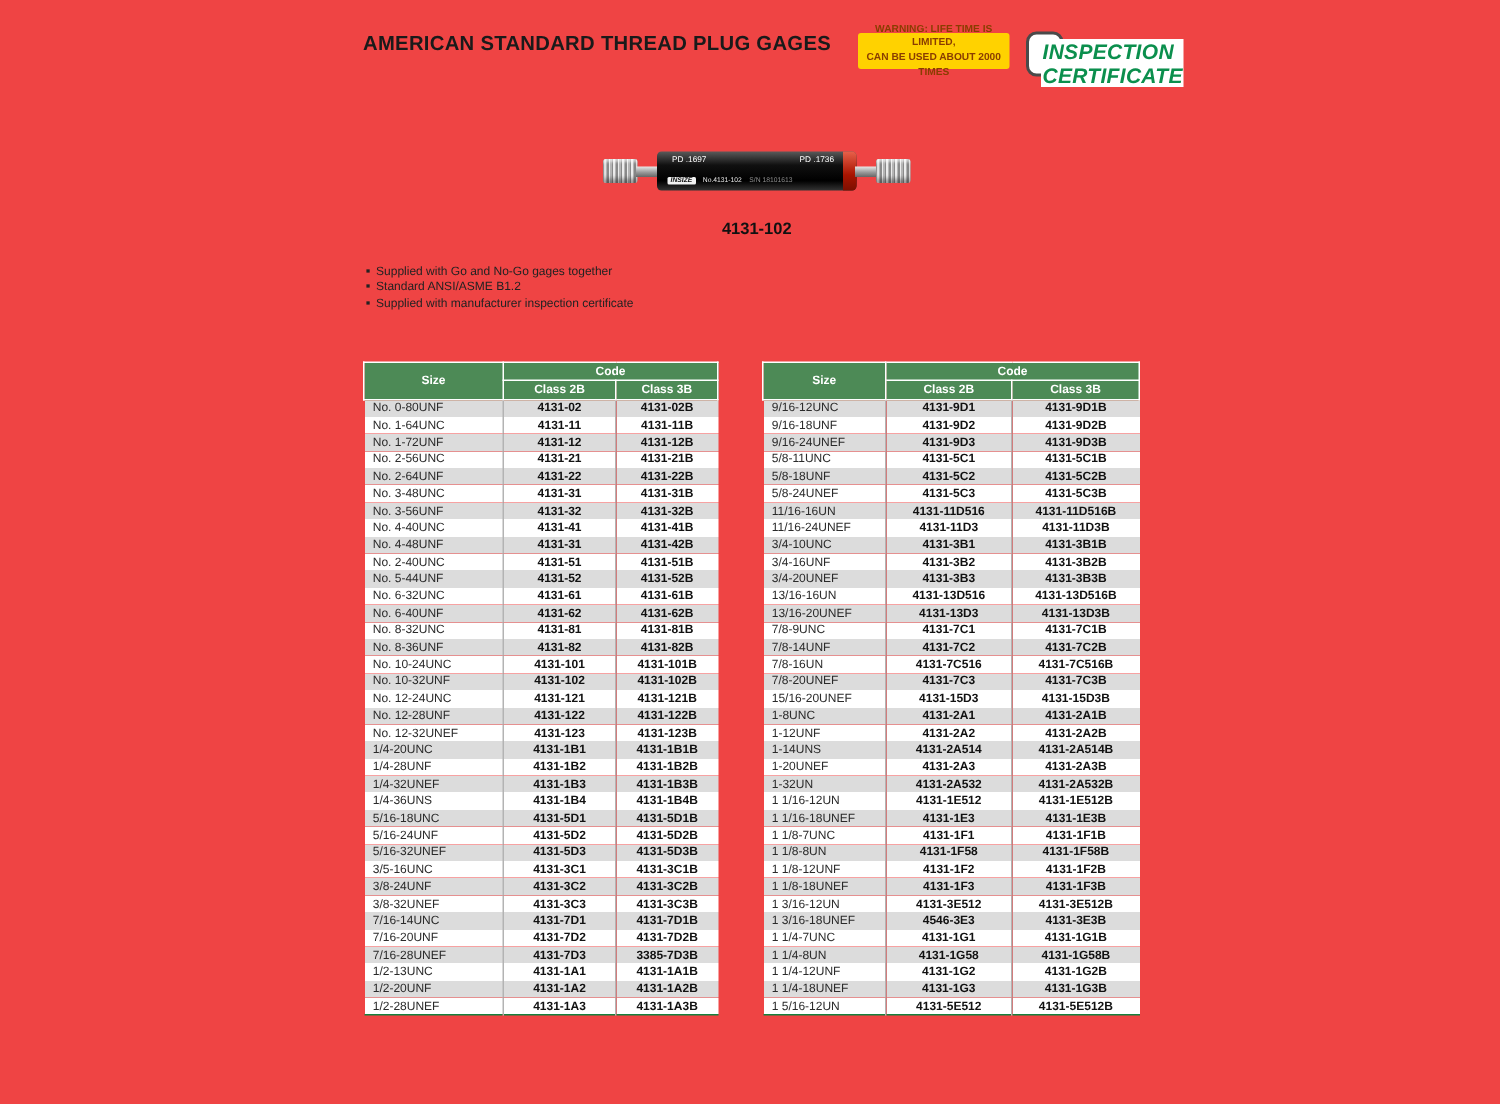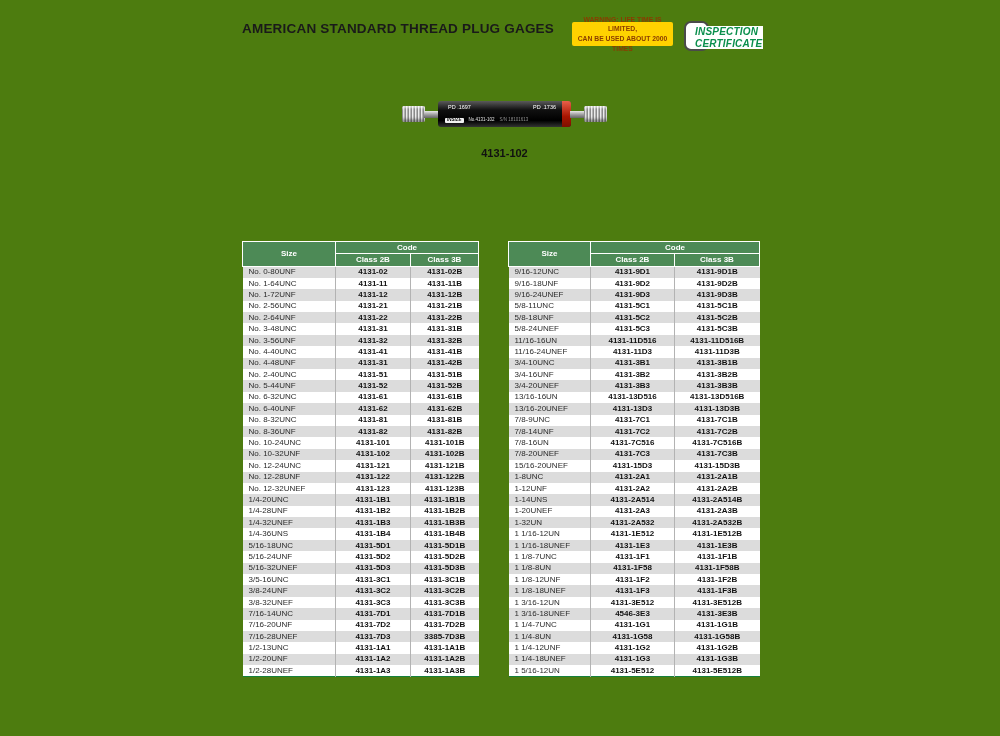--- a/index.html
+++ b/index.html
@@ -1,18 +1,18 @@
 <!DOCTYPE html>
 <html><head>
 <meta charset="utf-8">
 <style>
   * { box-sizing: border-box; margin: 0; padding: 0; }
   html, body { background: #ffffff; }
   .page {
-    position: relative; width: 1000px; height: 736px; background: #4d7c0f;
+    position: relative; width: 1000px; height: 736px; background: #ef4444;
     font-family: "Liberation Sans", sans-serif; overflow: hidden;
   }
   
   .title {
     position: absolute; left: 242px; top: 21px;
     font-size: 13.5px; font-weight: bold; color: #1a1a1a; letter-spacing: .2px;
   }
   .warning-badge {
     position: absolute; left: 572px; top: 22px; width: 101px; height: 24px;
     background: #ffd200; border-radius: 2px;
@@ -23,21 +23,21 @@
   .cert {
     position: absolute; left: 684px; top: 21px; width: 84px; height: 31px;
   }
   .cert-box {
     position: absolute; left: 0; top: 0; width: 25px; height: 30px;
     border: 2.5px solid #4a4a4a; border-radius: 7px; background: #fff;
   }
   .cert-text {
     position: absolute; left: 10px; top: 5px;
     font-style: italic; font-weight: bold; color: #0b8f4d;
-    font-size: 10px; line-height: 1.15; letter-spacing: .2px; white-space: nowrap;
+    font-size: 14px; line-height: 1.15; letter-spacing: .2px; white-space: nowrap;
   }
   .cert-text span { display: block; background: #ffffff; padding: 0 1px; }
   
   .gage { position: absolute; left: 402px; top: 96px; width: 205px; height: 36px; }
   .thread {
     position: absolute; top: 10px; height: 16px; width: 23px; border-radius: 2px;
     background: repeating-linear-gradient(90deg, #8a8a8a 0 1px, #ececec 1px 2px, #b5b5b5 2px 3px);
     box-shadow: inset 0 2px 2px rgba(255,255,255,.6), inset 0 -3px 3px rgba(0,0,0,.35);
   }
   .thread.left { left: 0; } .thread.right { right: 0; }
@@ -135,20 +135,25 @@
         <span class="serial-no">S/N 18101613</span>
       </div>
       <div class="red-band"></div>
     </div>
     <div class="shaft right"></div>
     <div class="thread right"></div>
   </div>
 
   <div class="caption">4131-102</div>
 
+  <ul class="features">
+      <li>Supplied with Go and No-Go gages together</li>
+      <li>Standard ANSI/ASME B1.2</li>
+      <li>Supplied with manufacturer inspection certificate</li>
+    </ul>
 
   <table class="gage-table left-table">
     <colgroup>
         <col style="width:93px">
         <col style="width:75px">
         <col style="width:68px">
       </colgroup>
     <thead>
       <tr>
         <th rowspan="2">Size</th>

